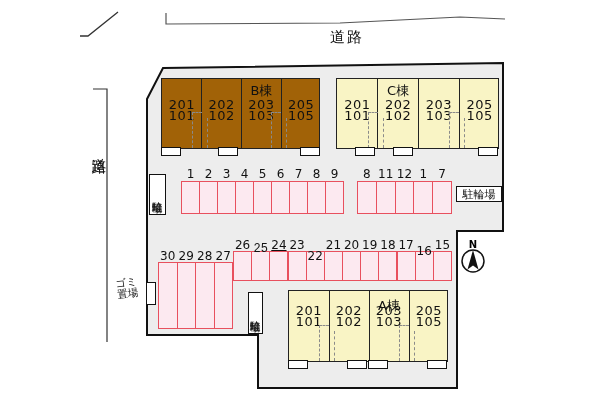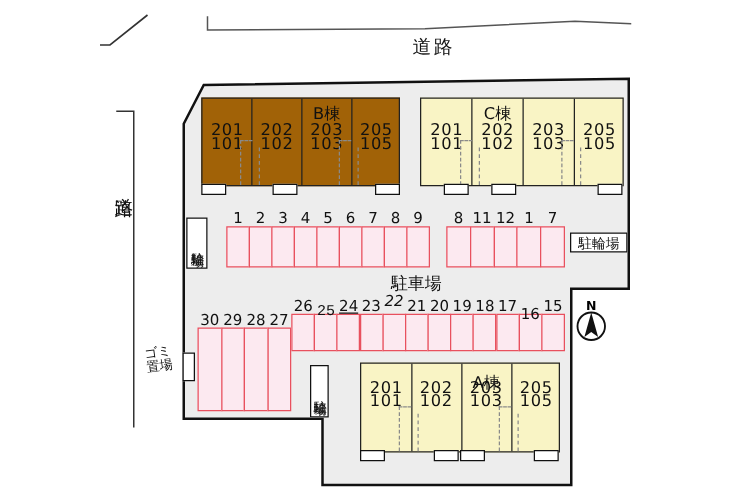--- a/index.html
+++ b/index.html
@@ -39,21 +39,20 @@
       <circle cx="473" cy="261" r="11" fill="#fff" stroke="#111" stroke-width="1.5"></circle>
       <polygon points="473,250 478.5,269.5 473,265.5 467.5,269.5" fill="#111"></polygon>
       <text x="473" y="248" text-anchor="middle" font-size="10" font-weight="bold">N</text>
     </g>
   </svg>
 
   <div class="lbl" id="road-top" style="left:330px;top:28px;font-size:15px;letter-spacing:2px;">道路</div>
 
   <div class="lbl vtext" id="road-left" style="left:89px;top:146px;font-size:15px;">道路</div>
 
-  <div class="lbl" id="parking-lot-label" style="left:295px;top:218px;width:76px;text-align:center;font-size:13.5px;">駐車場</div>
 
   <div class="tagbox" id="bicycle-left-box" style="left:149px;top:174px;width:17px;height:41px;">
     <span class="vtext">駐輪場</span>
   </div>
 
   <div class="tagbox" id="bicycle-right-box" style="left:456px;top:186px;width:46px;height:16px;">
     <span>駐輪場</span>
   </div>
 
   <div class="tagbox" id="bicycle-bottom-box" style="left:248px;top:292px;width:15px;height:42px;">
@@ -193,21 +192,21 @@
       <div class="space-num" style="left: 432.2px; top: 167px; width: 19.8px;">7</div>
       <div class="space" style="left: 233px; top: 251px; width: 19.1667px; height: 30px; background: rgb(252, 233, 240); border: 1.5px solid rgb(232, 80, 94);"></div>
       <div class="space-num" style="left: 233px; top: 238px; width: 19.1667px;">26</div>
       <div class="space" style="left: 251.167px; top: 251px; width: 19.1667px; height: 30px; background: rgb(252, 233, 240); border: 1.5px solid rgb(232, 80, 94);"></div>
       <div class="space-num" style="left: 251.167px; top: 242px; width: 19.1667px; font-family: Liberation Mono, monospace;">25</div>
       <div class="space" style="left: 269.333px; top: 251px; width: 19.1667px; height: 30px; background: rgb(252, 233, 240); border: 1.5px solid rgb(232, 80, 94);"></div>
       <div class="space-num" style="left: 269.333px; top: 238px; width: 19.1667px; text-decoration: underline;">24</div>
       <div class="space" style="left: 287.5px; top: 251px; width: 19.1667px; height: 30px; background: rgb(252, 233, 240); border: 1.5px solid rgb(232, 80, 94);"></div>
       <div class="space-num" style="left: 287.5px; top: 238px; width: 19.1667px;">23</div>
       <div class="space" style="left: 305.667px; top: 251px; width: 19.1667px; height: 30px; background: rgb(252, 233, 240); border: 1.5px solid rgb(232, 80, 94);"></div>
-      <div class="space-num" style="left: 305.667px; top: 234px; width: 19.1667px; font-style: italic;">22</div>
+      <div class="space-num" style="left: 305.667px; top: 249px; width: 19.1667px;">22</div>
       <div class="space" style="left: 323.833px; top: 251px; width: 19.1667px; height: 30px; background: rgb(252, 233, 240); border: 1.5px solid rgb(232, 80, 94);"></div>
       <div class="space-num" style="left: 323.833px; top: 238px; width: 19.1667px;">21</div>
       <div class="space" style="left: 342px; top: 251px; width: 19.1667px; height: 30px; background: rgb(252, 233, 240); border: 1.5px solid rgb(232, 80, 94);"></div>
       <div class="space-num" style="left: 342px; top: 238px; width: 19.1667px;">20</div>
       <div class="space" style="left: 360.167px; top: 251px; width: 19.1667px; height: 30px; background: rgb(252, 233, 240); border: 1.5px solid rgb(232, 80, 94);"></div>
       <div class="space-num" style="left: 360.167px; top: 238px; width: 19.1667px;">19</div>
       <div class="space" style="left: 378.333px; top: 251px; width: 19.1667px; height: 30px; background: rgb(252, 233, 240); border: 1.5px solid rgb(232, 80, 94);"></div>
       <div class="space-num" style="left: 378.333px; top: 238px; width: 19.1667px;">18</div>
       <div class="space" style="left: 396.5px; top: 251px; width: 19.1667px; height: 30px; background: rgb(252, 233, 240); border: 1.5px solid rgb(232, 80, 94);"></div>
       <div class="space-num" style="left: 396.5px; top: 238px; width: 19.1667px;">17</div>

